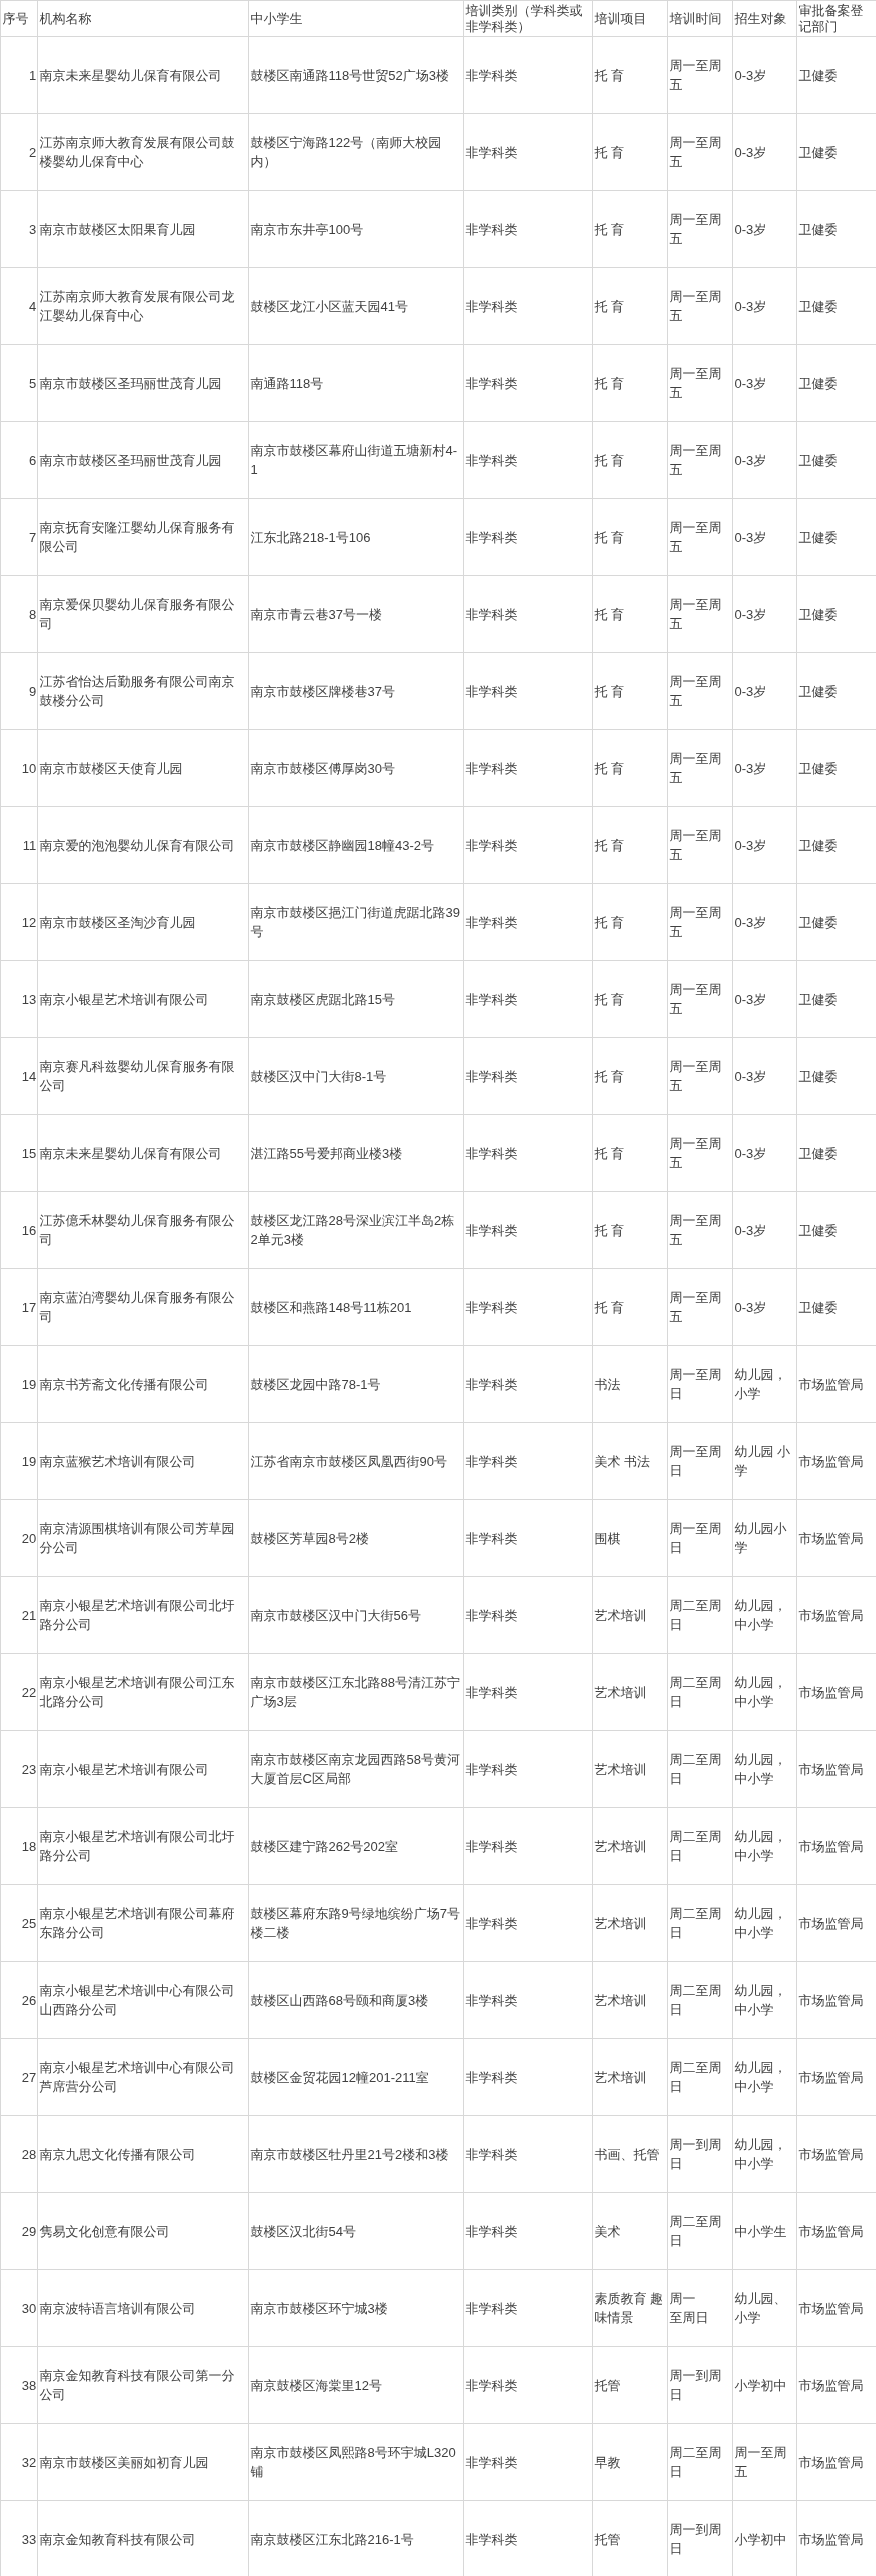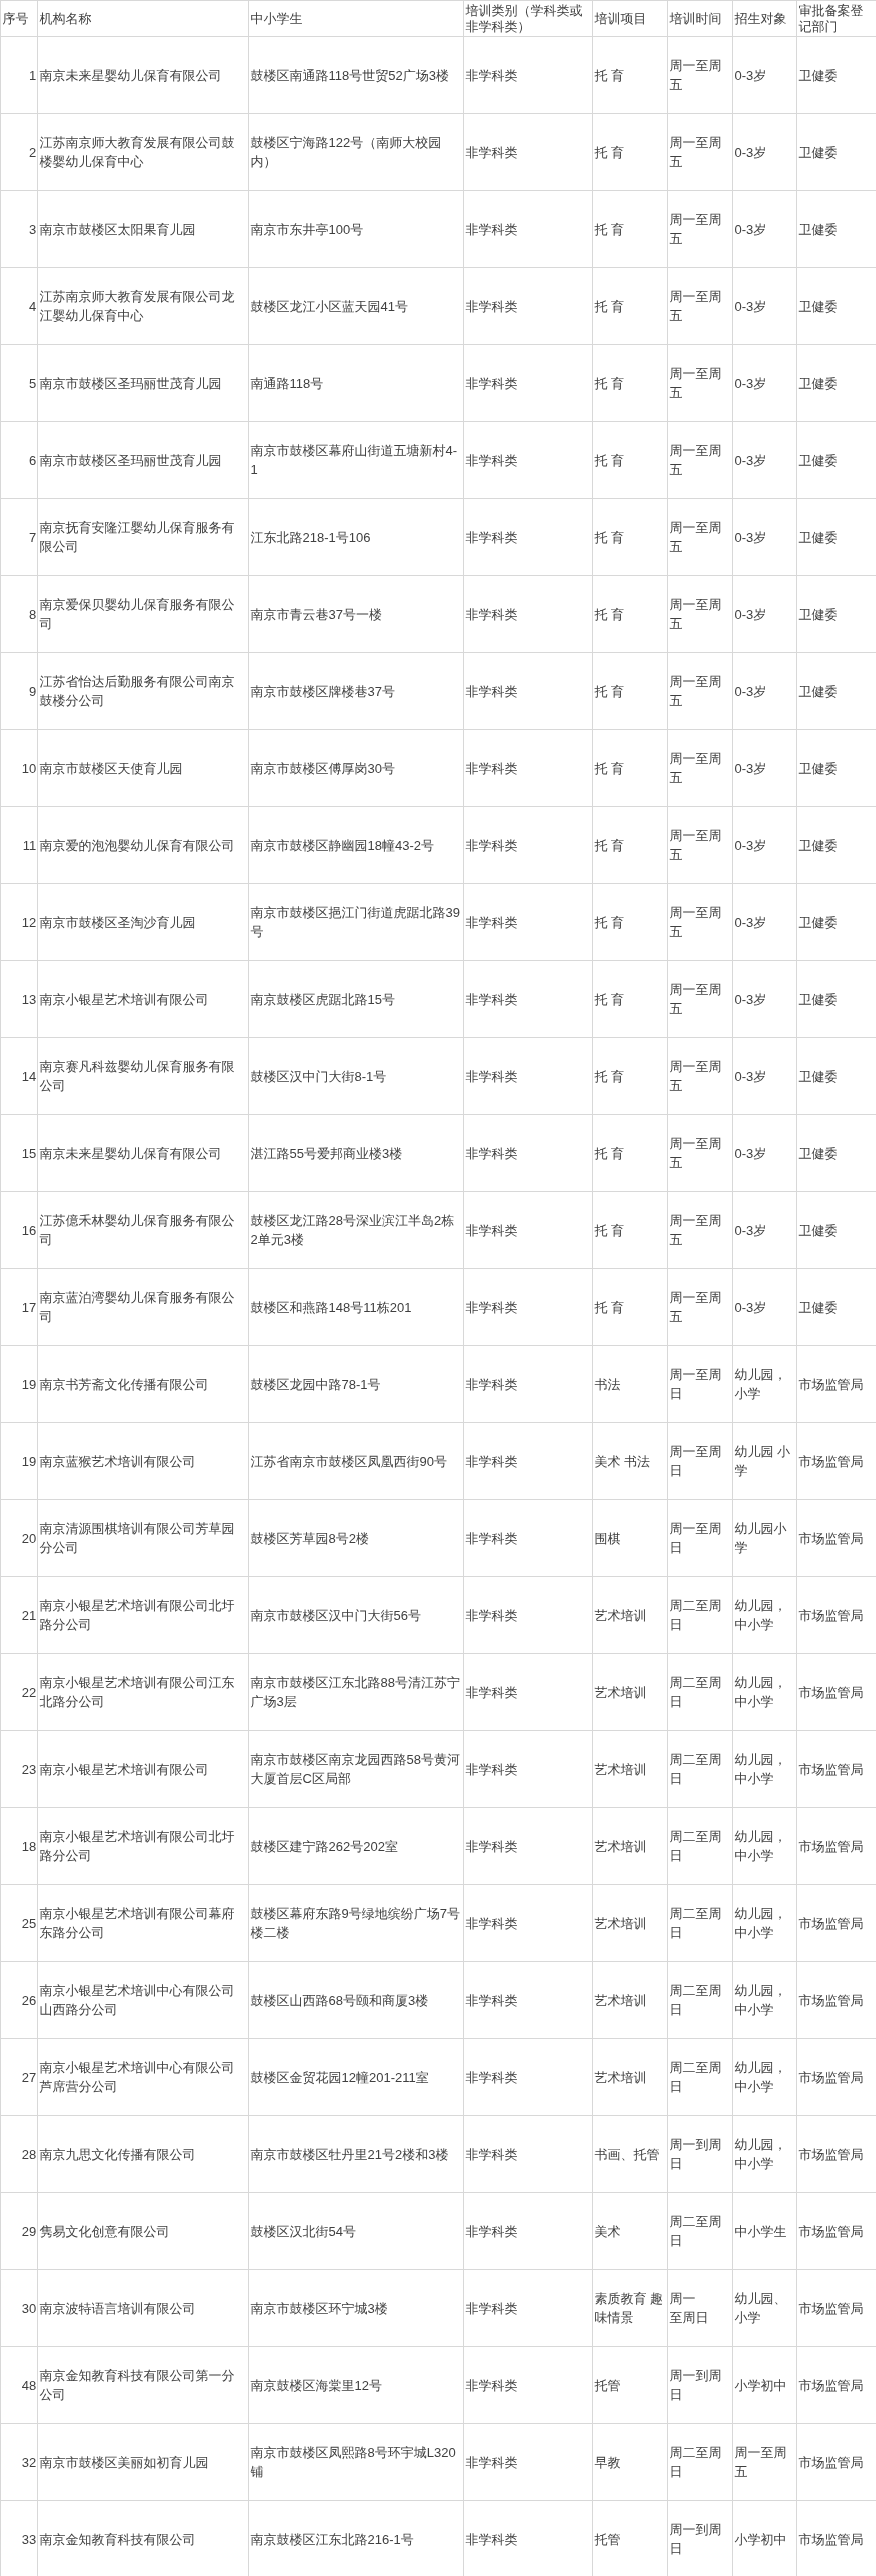--- a/index.html
+++ b/index.html
@@ -356,21 +356,21 @@
         <td>南京波特语言培训有限公司</td>
         <td>南京市鼓楼区环宁城3楼</td>
         <td>非学科类</td>
         <td>素质教育 趣味情景</td>
         <td>周一
 至周日</td>
         <td>幼儿园、小学</td>
         <td>市场监管局</td>
       </tr>
       <tr>
-        <td class="no">48</td>
+        <td class="no">38</td>
         <td>南京金知教育科技有限公司第一分公司</td>
         <td>南京鼓楼区海棠里12号</td>
         <td>非学科类</td>
         <td>托管</td>
         <td>周一到周日</td>
         <td>小学初中</td>
         <td>市场监管局</td>
       </tr>
       <tr>
         <td class="no">32</td>

